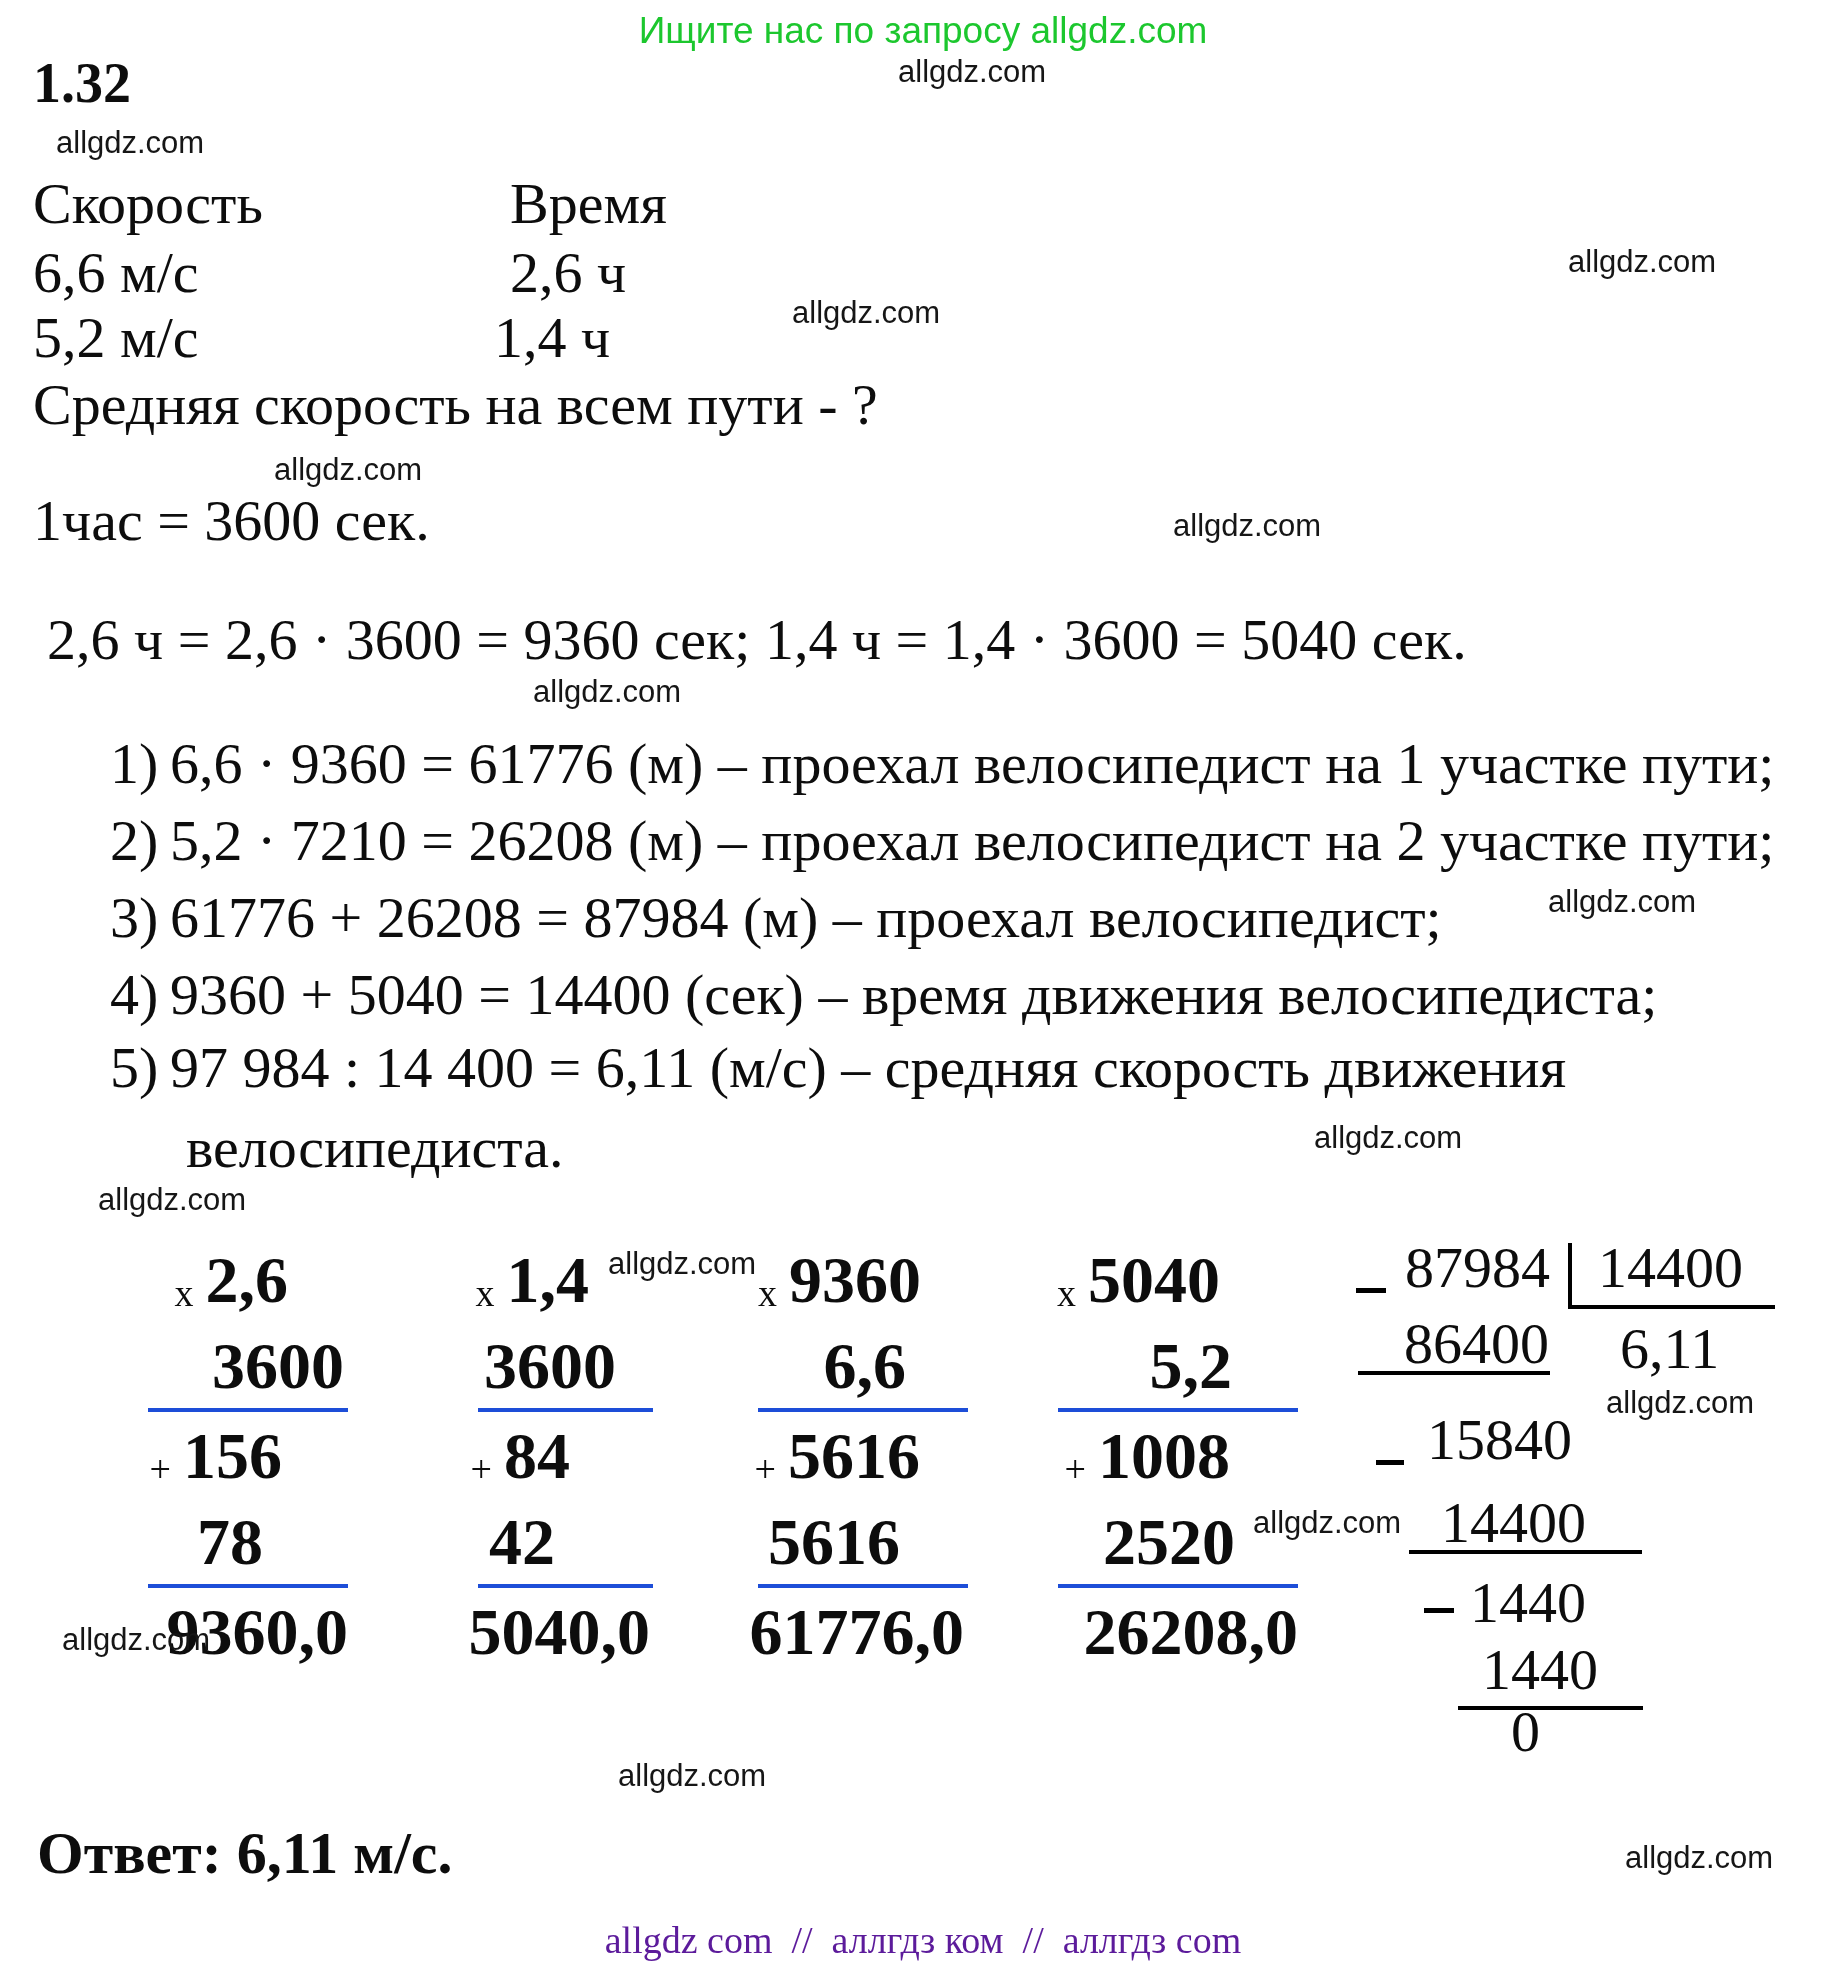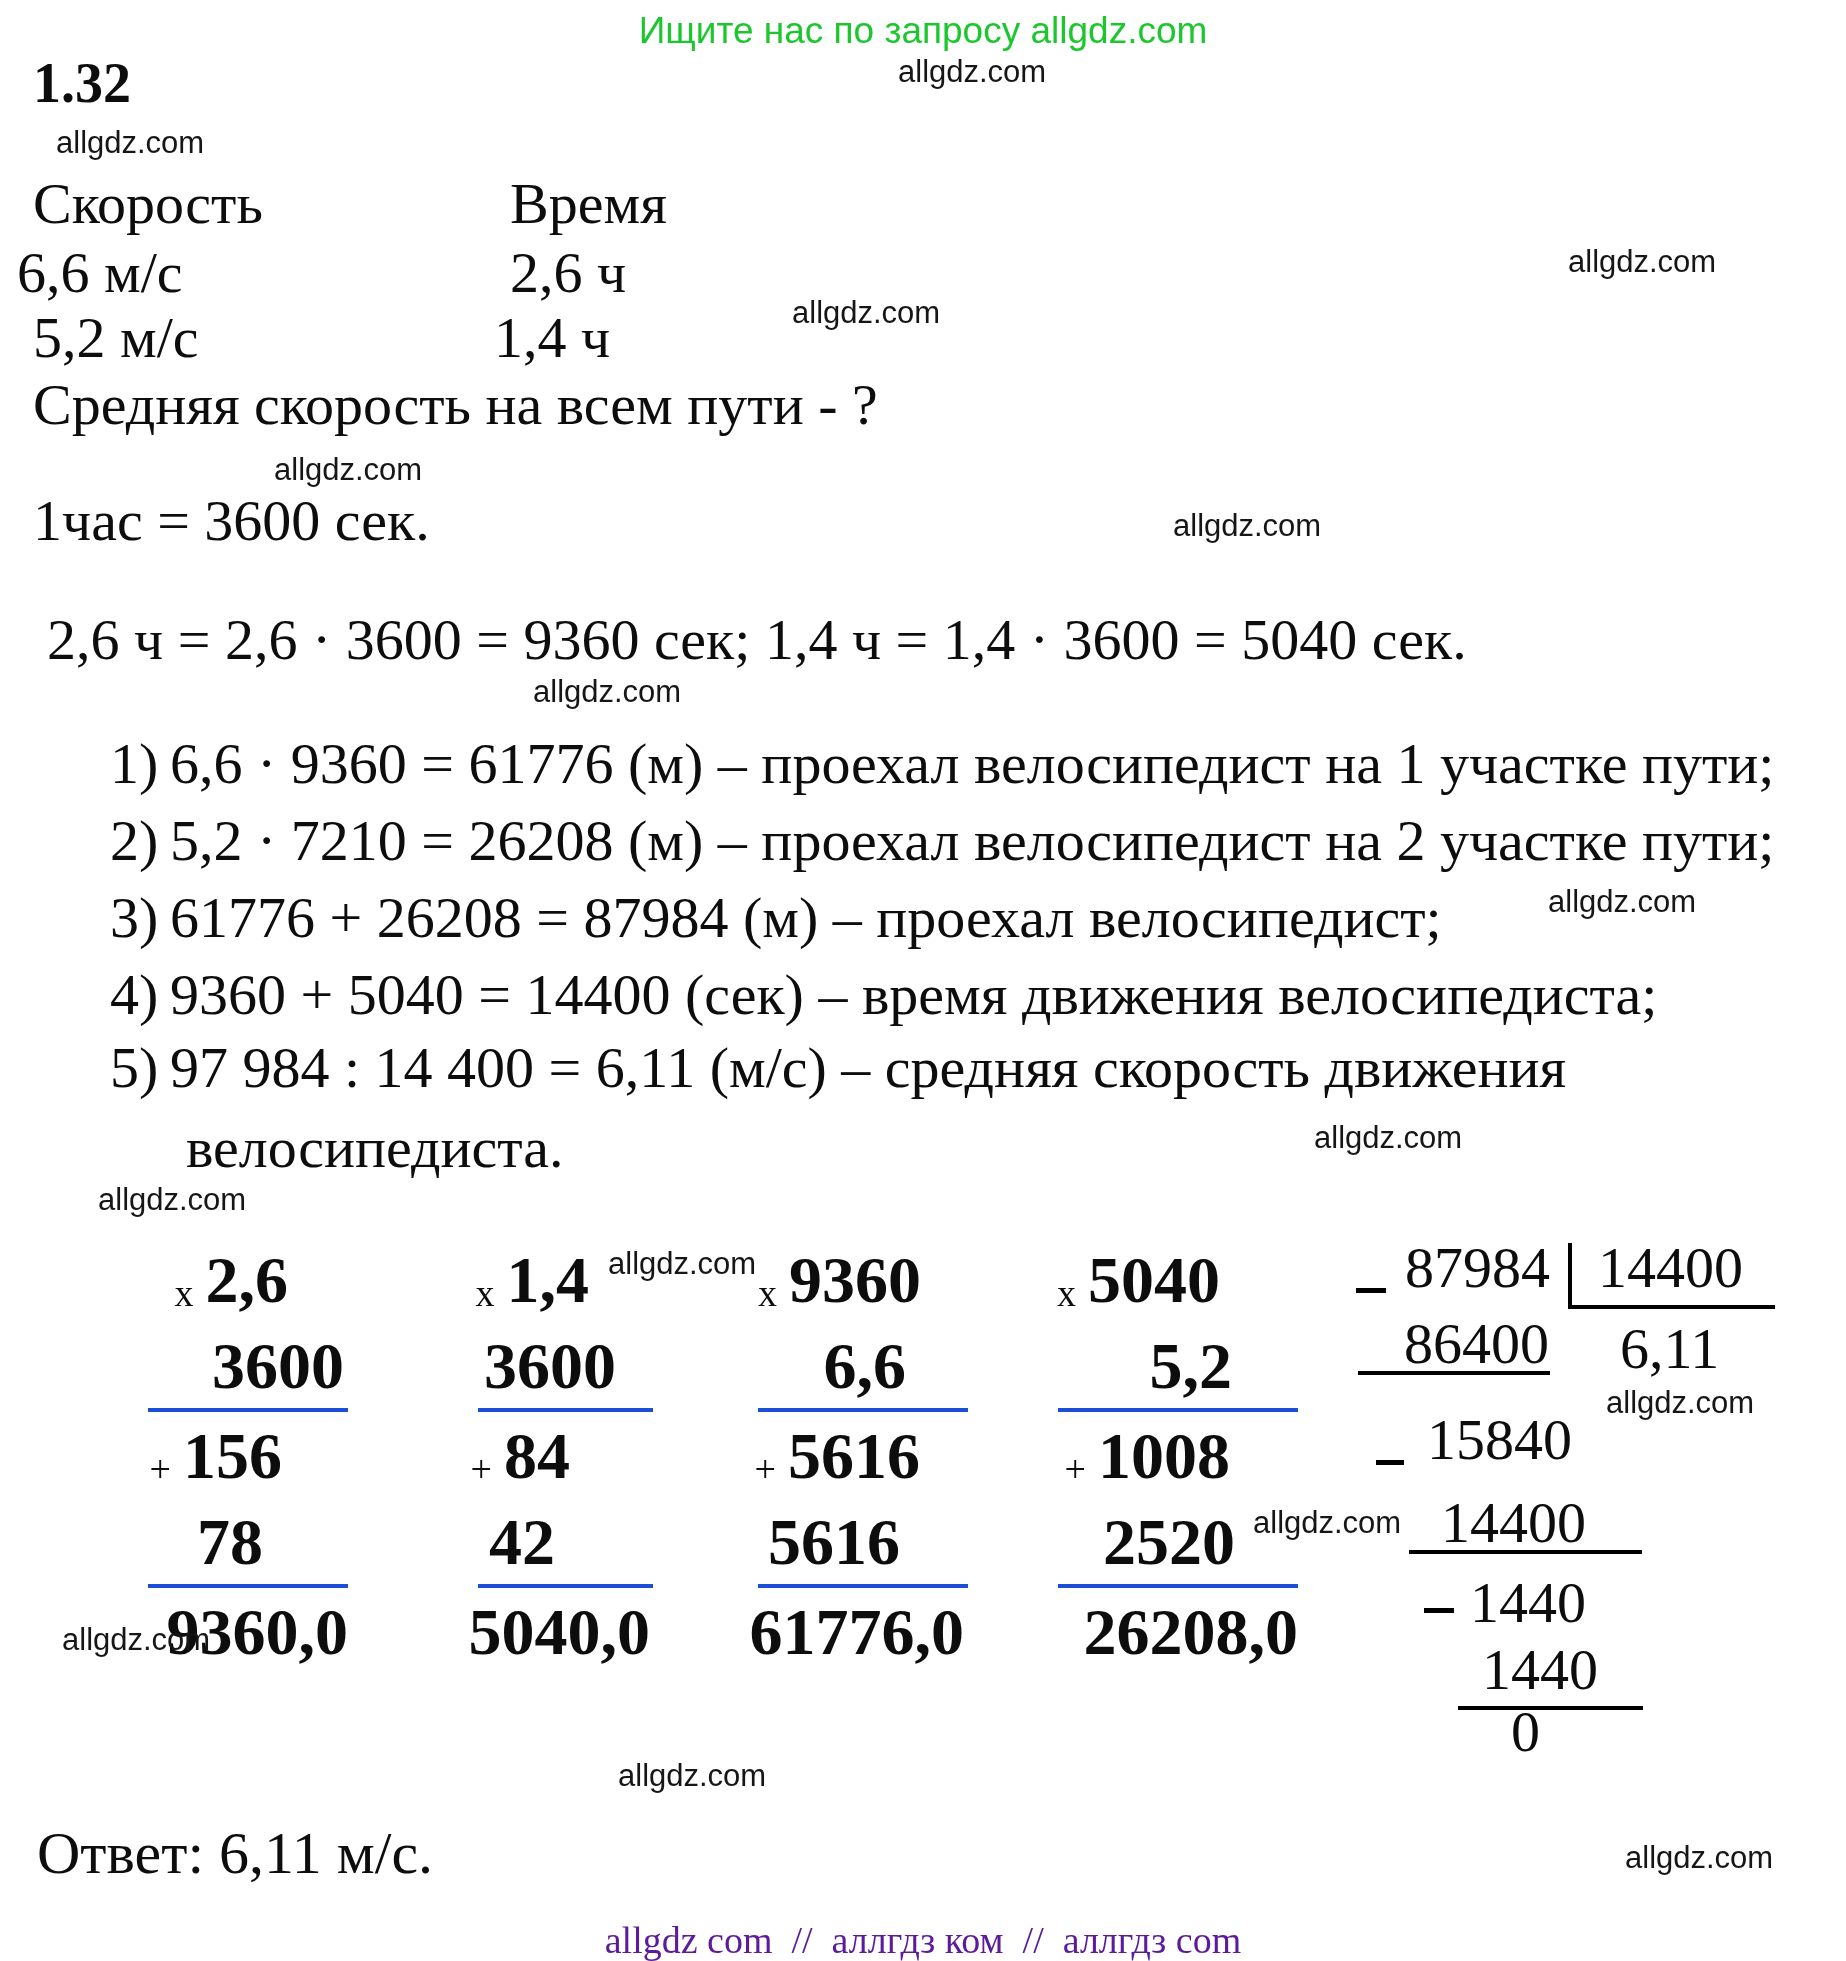--- a/index.html
+++ b/index.html
@@ -1,19 +1,19 @@
 <!DOCTYPE html>
 <html><head>
 <meta charset="utf-8">
 <style>
   html,body{margin:0;padding:0;background:#ffffff;}
   .page{position:relative;width:1846px;height:1961px;background:#ffffff;overflow:hidden;
         font-family:"Liberation Serif",serif;color:#0d0d0d;}
   .t{position:absolute;font-size:58px;line-height:1.1;white-space:nowrap;}
-  .big{font-size:60px;}
+  .big{font-size:60px;font-weight:bold;}
   .b{font-weight:bold;}
   .wm{position:absolute;font-family:"Liberation Sans",sans-serif;font-size:31px;
       color:#161616;white-space:nowrap;}
   .promo{position:absolute;left:0;right:0;top:10px;text-align:center;
          font-family:"Liberation Sans",sans-serif;font-size:37px;}
   .footer{position:absolute;left:0;right:0;top:1918px;text-align:center;
           font-family:Liberation Serif, serif;font-size:38px;white-space:pre;}
   .mcol{position:absolute;}
   .mrow{height:88px;display:flex;align-items:center;justify-content:flex-end;box-sizing:border-box;}
   .mrow.ul{border-bottom:4px solid #1d4ed8;}
@@ -30,21 +30,21 @@
 <div class="page">
 
   <div class="promo" style="color:#1cc72e">Ищите нас по запросу allgdz.com</div>
   <span class="wm" style="left:898px;top:54px">allgdz.com</span>
   <span class="t b" style="left:33px;top:53px;font-size:56px">1.32</span>
   <span class="wm" style="left:56px;top:125px">allgdz.com</span>
 
   <span class="t" style="left:33px;top:172px">Скорость</span>
   <span class="t" style="left:510px;top:172px">Время</span>
   <span class="wm" style="left:1568px;top:244px">allgdz.com</span>
-  <span class="t" style="left:17px;top:241px">6,6 м/с</span>
+  <span class="t" style="left:33px;top:241px">6,6 м/с</span>
   <span class="t" style="left:510px;top:241px">2,6 ч</span>
   <span class="wm" style="left:792px;top:295px">allgdz.com</span>
   <span class="t" style="left:33px;top:306px">5,2 м/с</span>
   <span class="t" style="left:494px;top:306px">1,4 ч</span>
 
   <span class="t" style="left:33px;top:373px">Средняя скорость на всем пути - ?</span>
   <span class="wm" style="left:274px;top:452px">allgdz.com</span>
   <span class="t" style="left:33px;top:489px">1час = 3600 сек.</span>
   <span class="wm" style="left:1173px;top:508px">allgdz.com</span>
 

